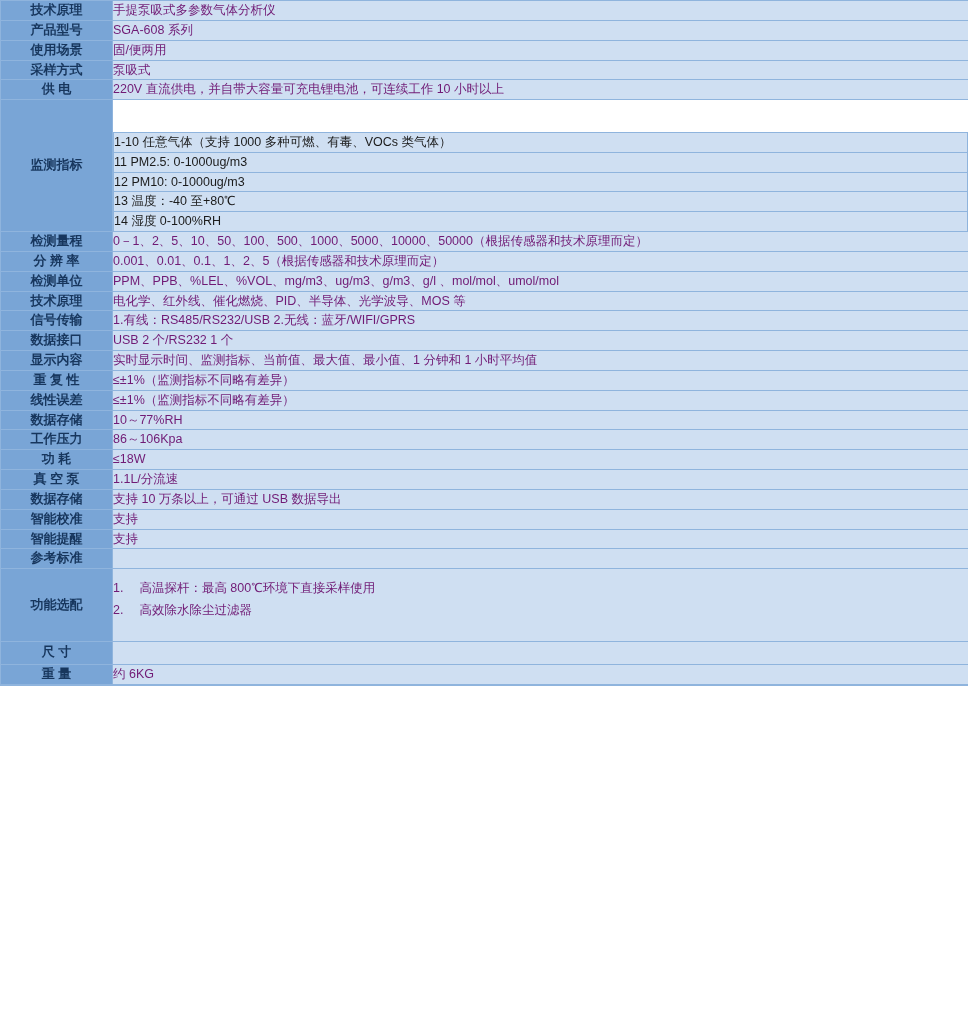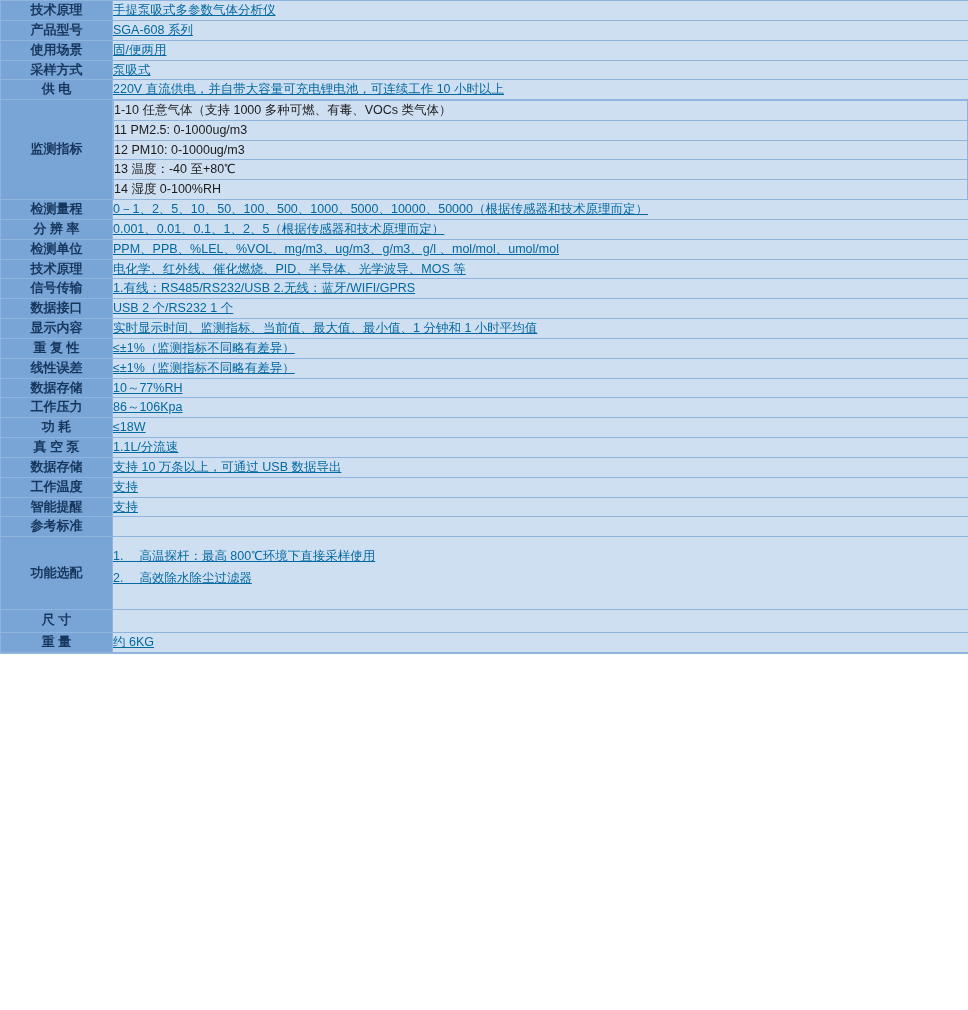--- a/index.html
+++ b/index.html
@@ -30,35 +30,35 @@
     color: #17365d;
     font-weight: bold;
     font-size: 13px;
     text-align: center;
     letter-spacing: 0px;
     padding: 6px 4px;
     line-height: 1.45;
   }
   td.value {
     background: #cfdff2;
-    color: #0369a1;
+    color: #701a75;
     font-size: 12.5px;
     padding: 6px 8px 6px 10px;
     line-height: 1.5;
     font-family: "Liberation Sans", sans-serif;
-    text-decoration: underline;
   }
   td.value.tall {
     padding-top: 8px;
     padding-bottom: 8px;
     margin-left: 28px;
   }
   .inner-table {
     border-collapse: collapse;
     width: 100%;
+    margin-top: 32px;
   }
   .inner-table td {
     border: none;
     border-bottom: 1px solid #a9c4e4;
     background: #cfdff2;
     font-size: 12.5px;
     color: #1b1b1b;
     padding: 6px 8px 6px 10px;
     line-height: 1.5;
   }
@@ -205,21 +205,21 @@
       <td class="label">真 空 泵</td>
       <td class="value">1.1L/分流速</td>
     </tr>
 
     <tr>
       <td class="label">数据存储</td>
       <td class="value">支持 10 万条以上，可通过 USB 数据导出</td>
     </tr>
 
     <tr>
-      <td class="label">工作温度</td>
+      <td class="label">智能校准</td>
       <td class="value">支持</td>
     </tr>
 
     <tr>
       <td class="label">智能提醒</td>
       <td class="value">支持</td>
     </tr>
 
     <tr>
       <td class="label">参考标准</td>

